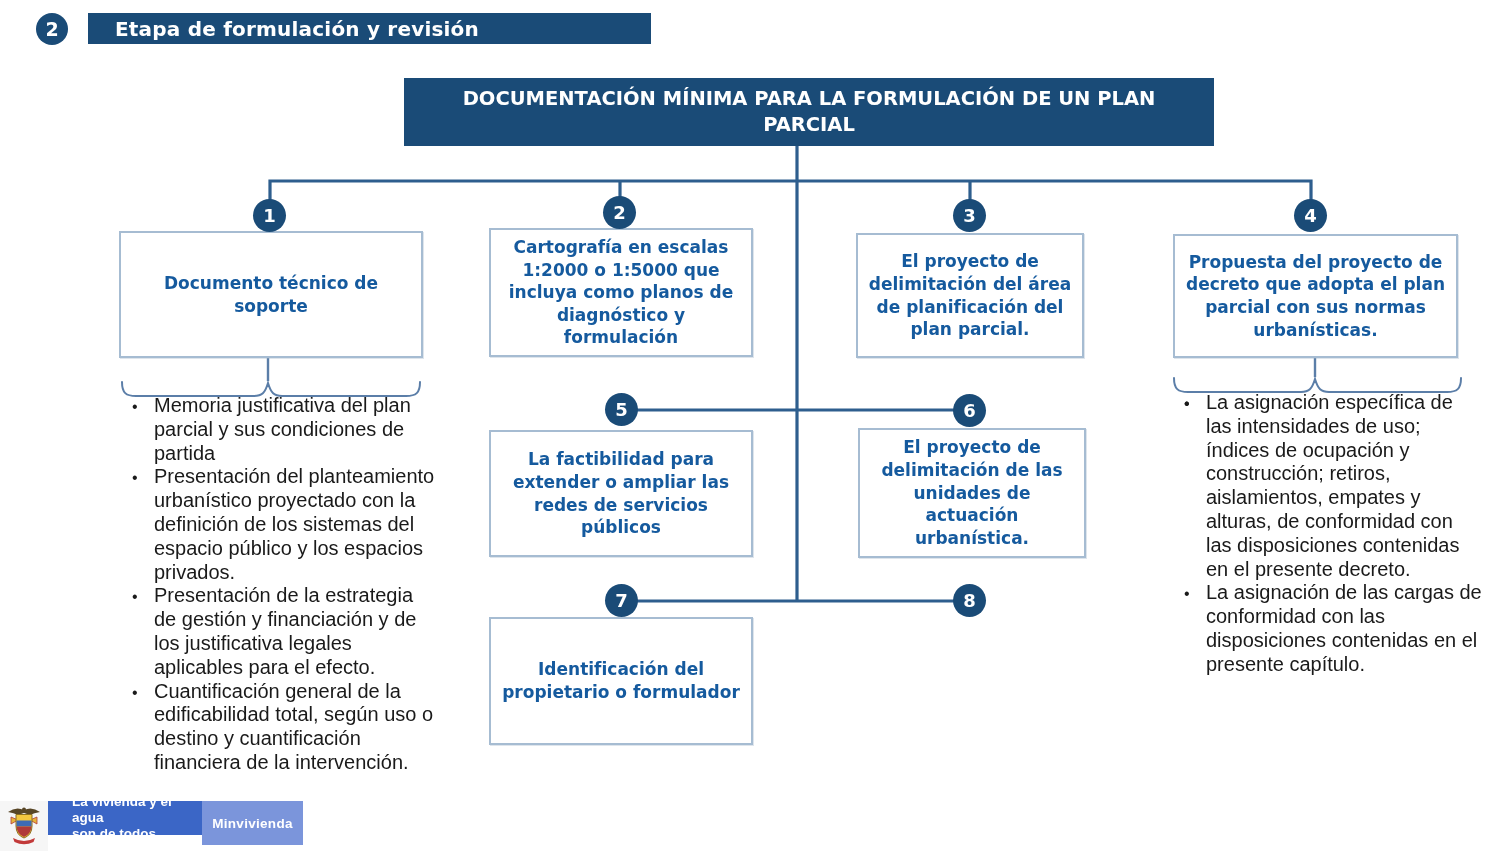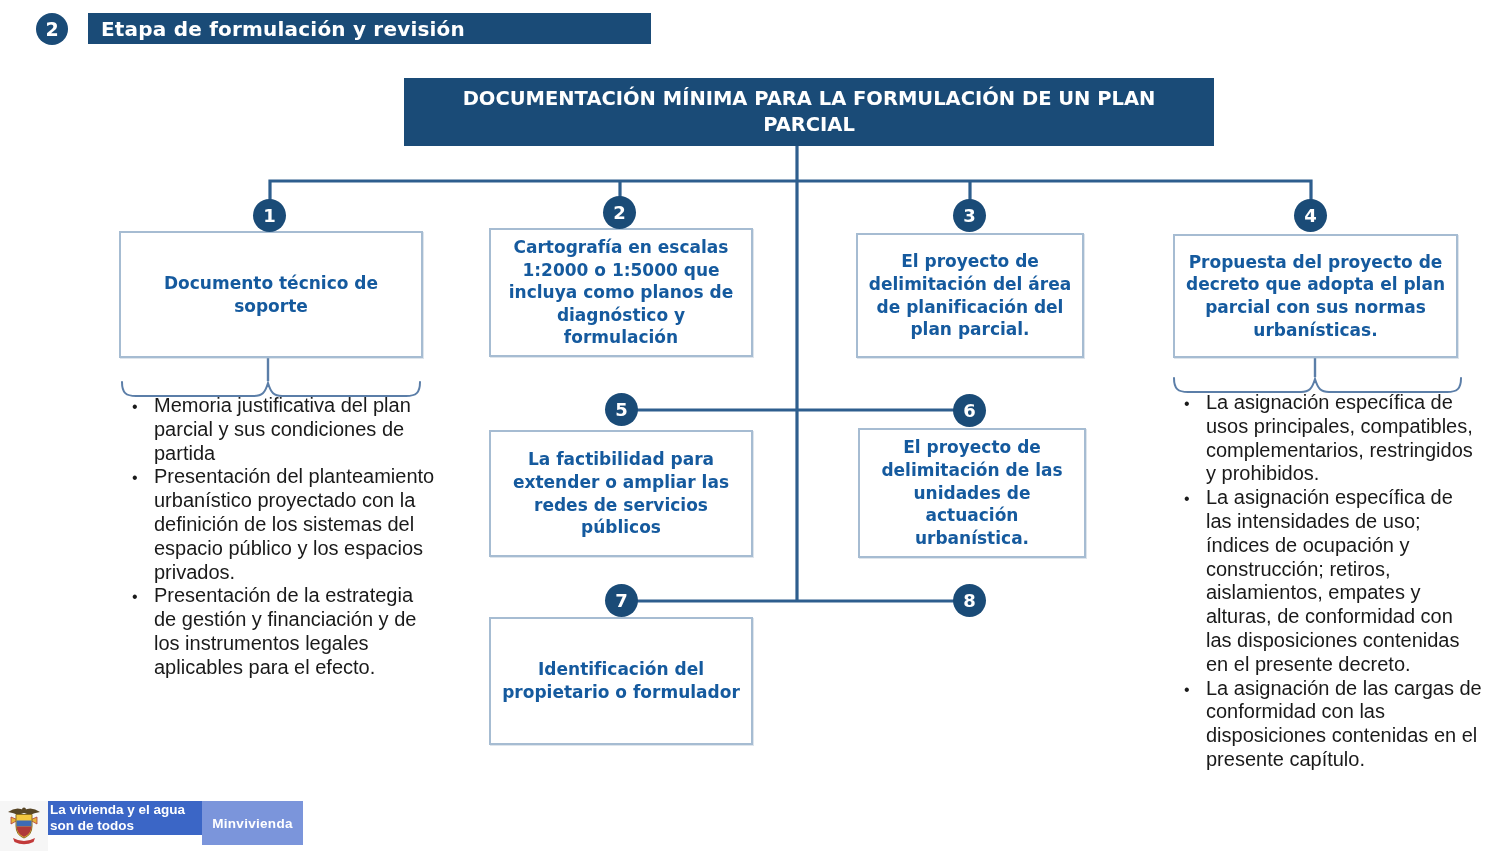--- a/index.html
+++ b/index.html
@@ -28,21 +28,21 @@
   .step-badge{
     position:absolute;left:36px;top:13px;width:32px;height:32px;
     background:var(--navy);border-radius:50%;
     color:#fff;font-weight:bold;font-size:19px;
     display:flex;align-items:center;justify-content:center;
   }
   .stage-bar{
     position:absolute;left:88px;top:13px;width:563px;height:31px;
     background:var(--navy);
     display:flex;align-items:center;
-    padding-left:13px;
+    padding-left:27px;
   }
   .stage-bar span{color:#fff;font-weight:bold;font-size:20px;letter-spacing:.2px;}
 
   .title-box{
     position:absolute;left:404px;top:78px;width:810px;height:68px;
     background:var(--navy);
     display:flex;align-items:center;justify-content:center;text-align:center;
     padding:3px 46px;
   }
   .title-box span{color:#fff;font-weight:bold;font-size:19.5px;line-height:1.35;}
@@ -74,21 +74,21 @@
 
   .footer-coat{
     position:absolute;left:0;top:801px;width:48px;height:50px;
     background:#f6f6f6;
     display:flex;align-items:center;justify-content:center;
   }
   .footer-slogan{
     position:absolute;left:48px;top:801px;width:154px;height:34px;
     background:var(--brand-blue);
     display:flex;flex-direction:column;justify-content:center;
-    padding-left:2px;
+    padding-left:24px;
     font-family:"Liberation Sans",sans-serif;
   }
   .footer-slogan span{color:#fff;font-weight:bold;font-size:13.5px;line-height:16px;}
   .footer-ministry{
     position:absolute;left:202px;top:801px;width:101px;height:44px;
     background:var(--brand-light);
     display:flex;align-items:center;justify-content:center;
     font-family:"Liberation Sans",sans-serif;
   }
   .footer-ministry span{color:#fff;font-weight:bold;font-size:13.5px;letter-spacing:.3px;}
@@ -152,25 +152,26 @@
   <div class="node-box" style="left:858px;top:428px;width:228px;height:130px">
     <span>El proyecto de delimitación de las unidades de actuación urbanística.</span>
   </div>
   <div class="node-box" style="left:489px;top:617px;width:264px;height:128px">
     <span>Identificación del propietario o formulador</span>
   </div>
 
   <ul class="details" style="left:124px;top:394px;width:316px">
     <li><span class="blt"></span><span>Memoria justificativa del plan parcial y sus condiciones de partida</span></li>
     <li><span class="blt"></span><span>Presentación del planteamiento urbanístico proyectado con la definición de los sistemas del espacio público y los espacios privados.</span></li>
-    <li><span class="blt"></span><span>Presentación de la estrategia de gestión y financiación y de los instrumentos legales aplicables para el efecto.</span></li>
+    <li><span class="blt"></span><span>Presentación de la estrategia de gestión y financiación y de los justificativa legales aplicables para el efecto.</span></li>
+    <li><span class="blt"></span><span>Cuantificación general de la edificabilidad total, según uso o destino y cuantificación financiera de la intervención.</span></li>
   </ul>
 
   <ul class="details" style="left:1176px;top:391px;width:306px">
-    <li><span class="blt"></span><span>La asignación específica de usos principales, compatibles, complementarios, restringidos y prohibidos.</span></li>
+    <li><span class="blt"></span></li>
     <li><span class="blt"></span><span>La asignación específica de las intensidades de uso; índices de ocupación y construcción; retiros, aislamientos, empates y alturas, de conformidad con las disposiciones contenidas en el presente decreto.</span></li>
     <li><span class="blt"></span><span>La asignación de las cargas de conformidad con las disposiciones contenidas en el presente capítulo.</span></li>
   </ul>
 
   <div class="footer-coat">
     <svg width="36" height="42" viewBox="0 0 36 42">
       <path d="M2 7 Q10 1 18 5 Q26 1 34 7 Q28 8 24 10 L18 8 L12 10 Q8 8 2 7 Z" fill="#584626"></path>
       <circle cx="18" cy="4.5" r="2" fill="#584626"></circle>
       <path d="M5 12 L12 15 L5 19 Z" fill="#e8b43a" stroke="#b03a3a" stroke-width="0.8"></path>
       <path d="M31 12 L24 15 L31 19 Z" fill="#e8b43a" stroke="#b03a3a" stroke-width="0.8"></path>

